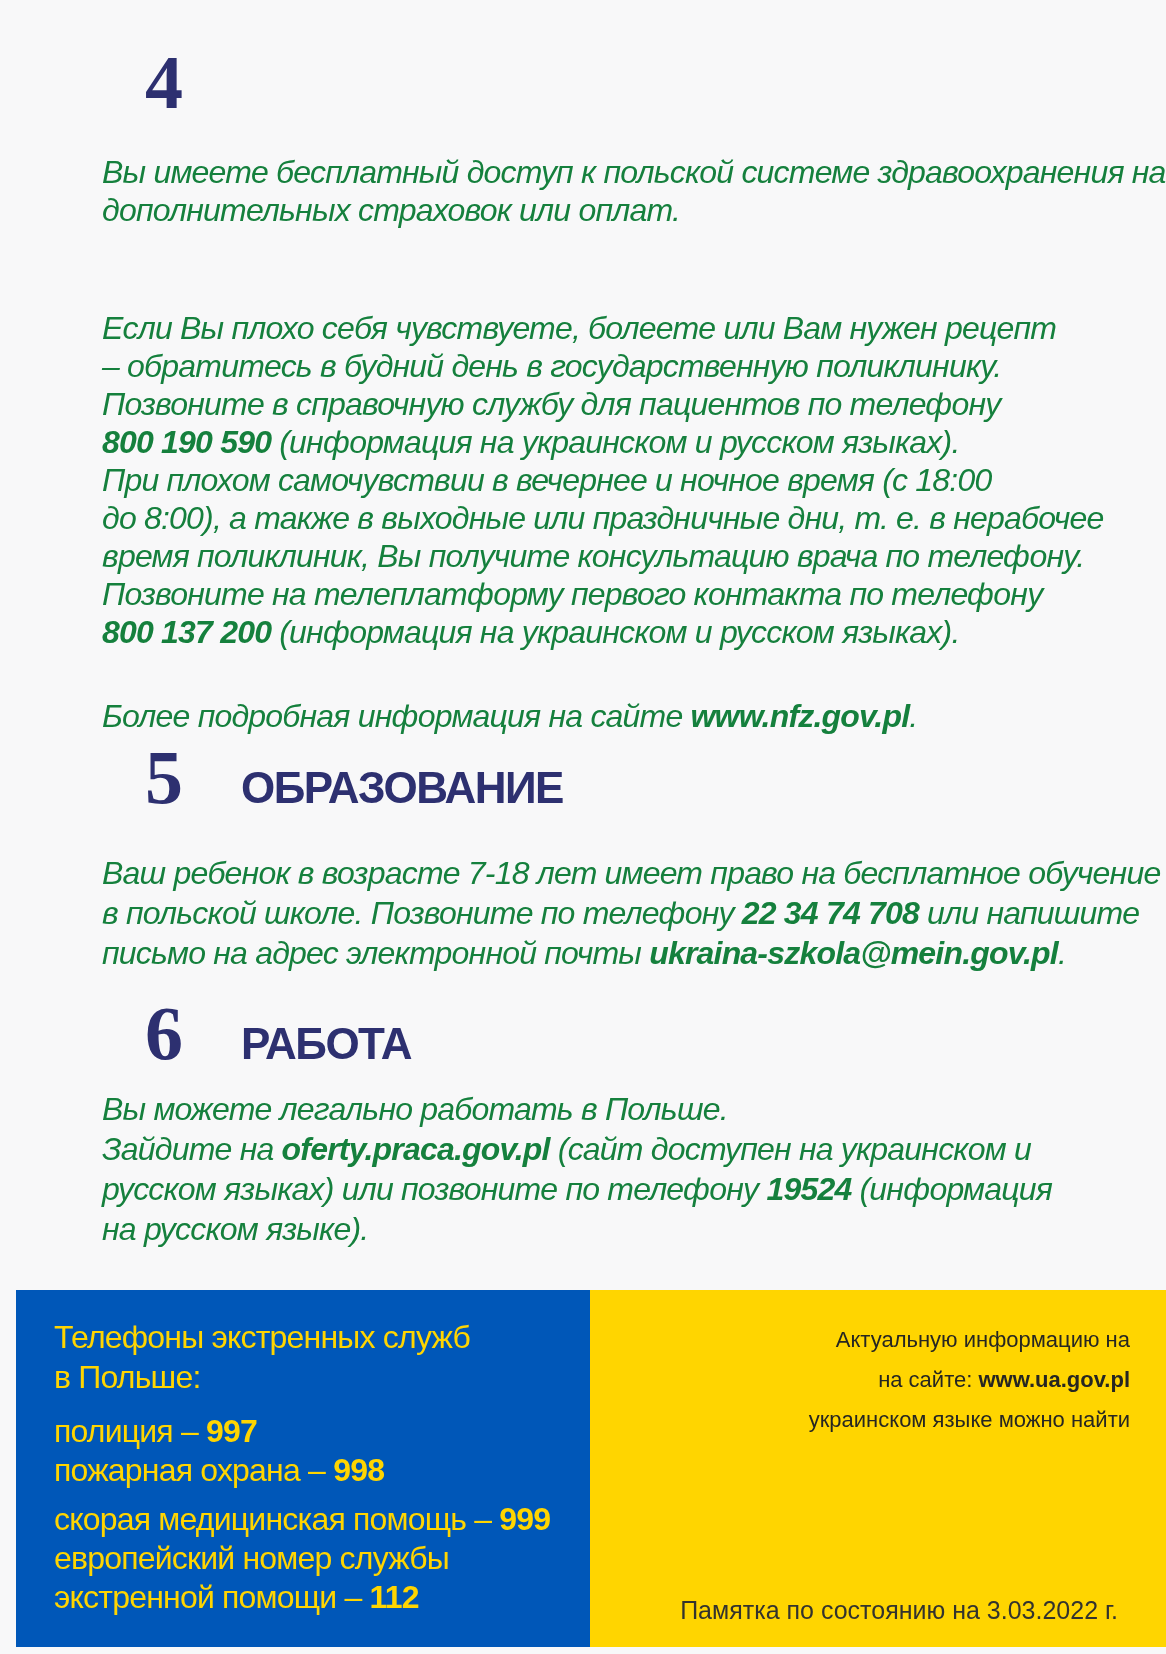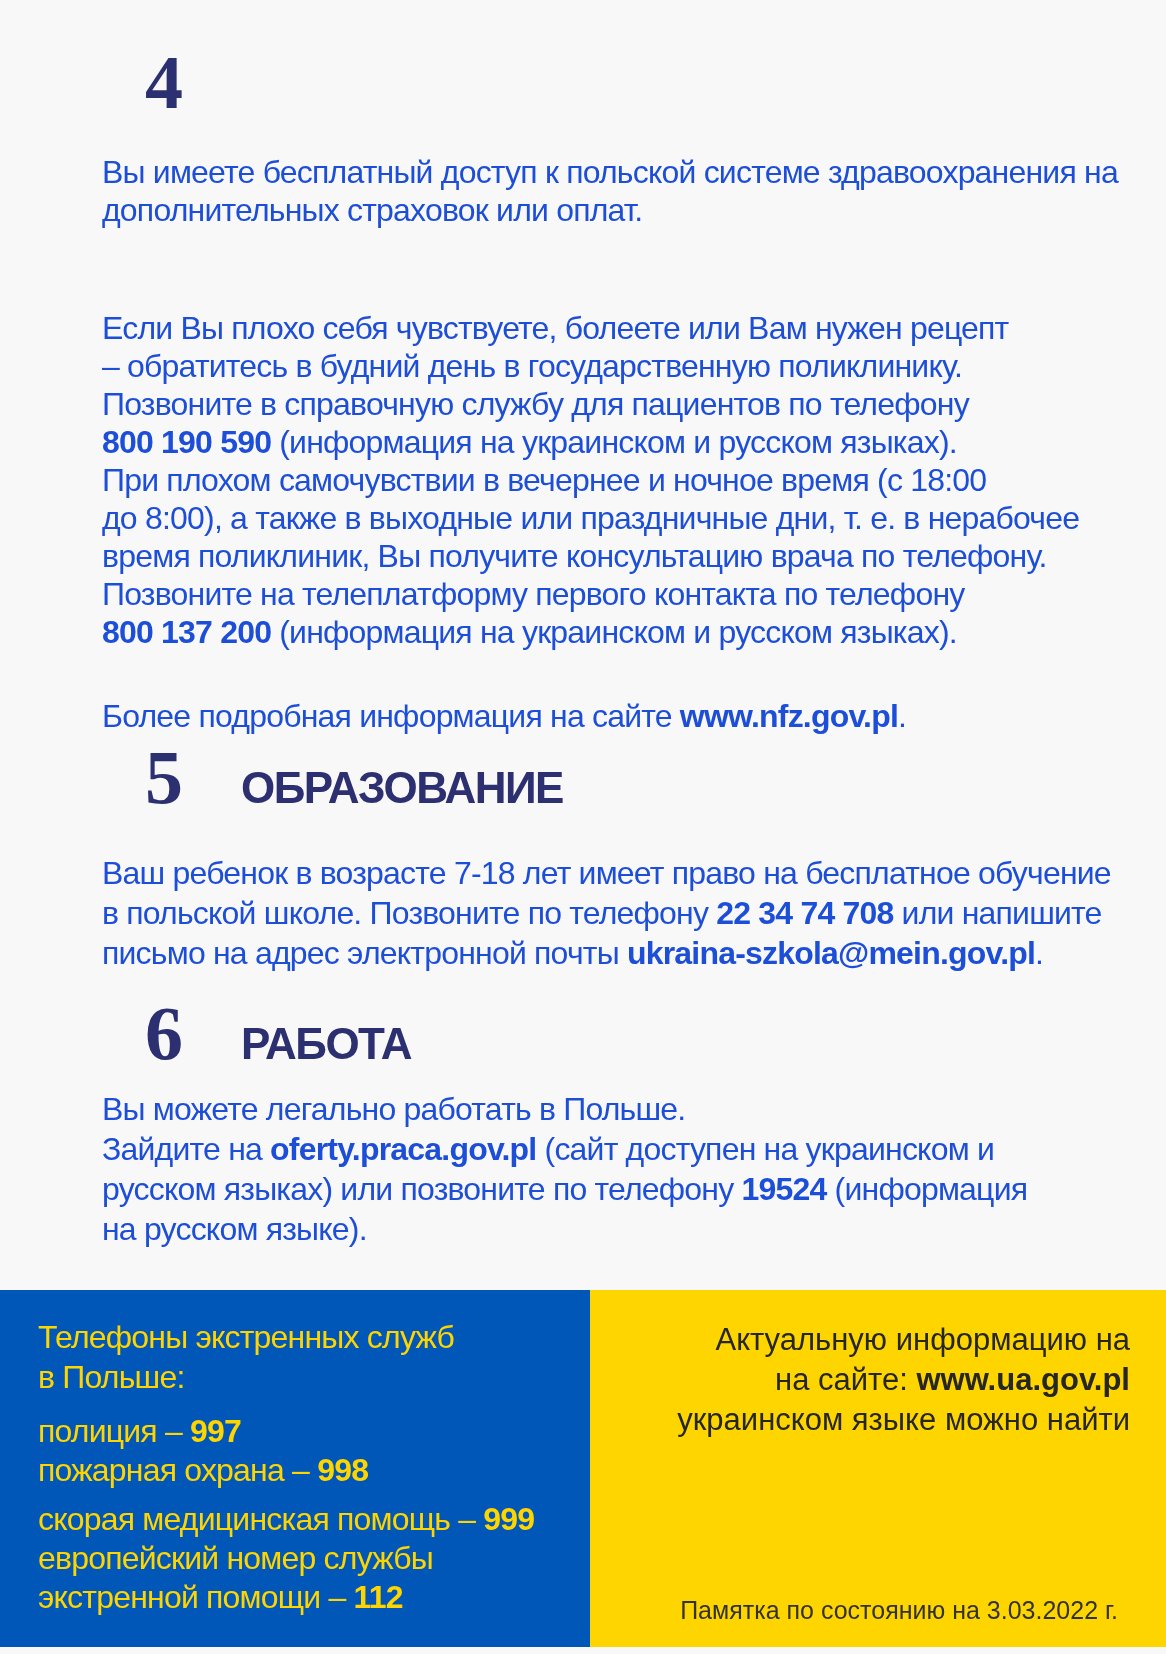--- a/index.html
+++ b/index.html
@@ -7,33 +7,33 @@
     width:1166px;height:1654px;position:relative;overflow:hidden;
     background:#f8f8f9;
     font-family:"Liberation Sans",sans-serif;
   }
   .abs{position:absolute;}
   
   .sec-head{display:flex;align-items:baseline;gap:58px;color:#2d3070;}
   .sec-num{font-family:"Liberation Serif",serif;font-weight:bold;font-size:76px;line-height:1;}
   .sec-title{font-size:44px;font-weight:bold;letter-spacing:-1.5px;white-space:nowrap;}
   
-  .para{font-size:32px;letter-spacing:-0.8px;color:#1d4ed8;}
+  .para{font-size:32px;letter-spacing:-0.8px;color:#15803d;font-style:italic;}
   .para .line{height:38px;line-height:38px;white-space:nowrap;}
   .para.lh40 .line{height:40px;line-height:40px;}
   b{font-weight:bold;}
   
-  .footer-left{left:0;top:1290px;width:590px;height:357px;background:#0057b8;box-sizing:border-box;padding:27px 0 0 38px;}
+  .footer-left{left:16px;top:1290px;width:590px;height:357px;background:#0057b8;box-sizing:border-box;padding:27px 0 0 38px;}
   .footer-left .line{color:#ffd500;font-size:32px;letter-spacing:-0.8px;white-space:nowrap;}
   .fl-heading .line{height:40px;line-height:40px;}
   .fl-items{margin-top:15px;}
   .fl-items .line{height:39px;line-height:39px;}
   .line.gap-small{margin-top:10px;}
   .footer-right{left:590px;top:1290px;width:576px;height:357px;background:#ffd500;box-sizing:border-box;padding-top:30px;}
-  .fr-info{width:455px;margin-left:auto;margin-right:36px;text-align:right;color:#262622;font-size:31px;}
+  .fr-info{width:455px;margin-left:auto;margin-right:36px;text-align:right;color:#262622;font-size:22px;}
   .fr-info .line{height:40px;line-height:40px;white-space:nowrap;}
   .fr-date{position:absolute;right:48px;top:306px;color:#33332e;font-size:25px;white-space:nowrap;}
 </style>
 </head>
 <body>
 
 <div class="abs sec-head" style="left:145px;top:44px;">
   <span class="sec-num">4</span>
 </div>
 <div class="abs para" style="left:102px;top:153px;">

